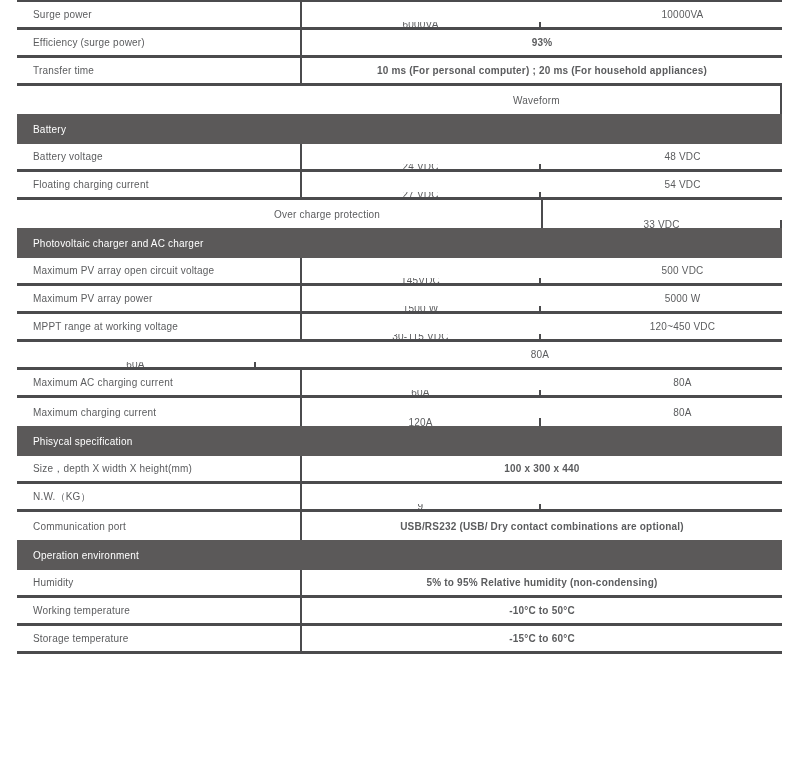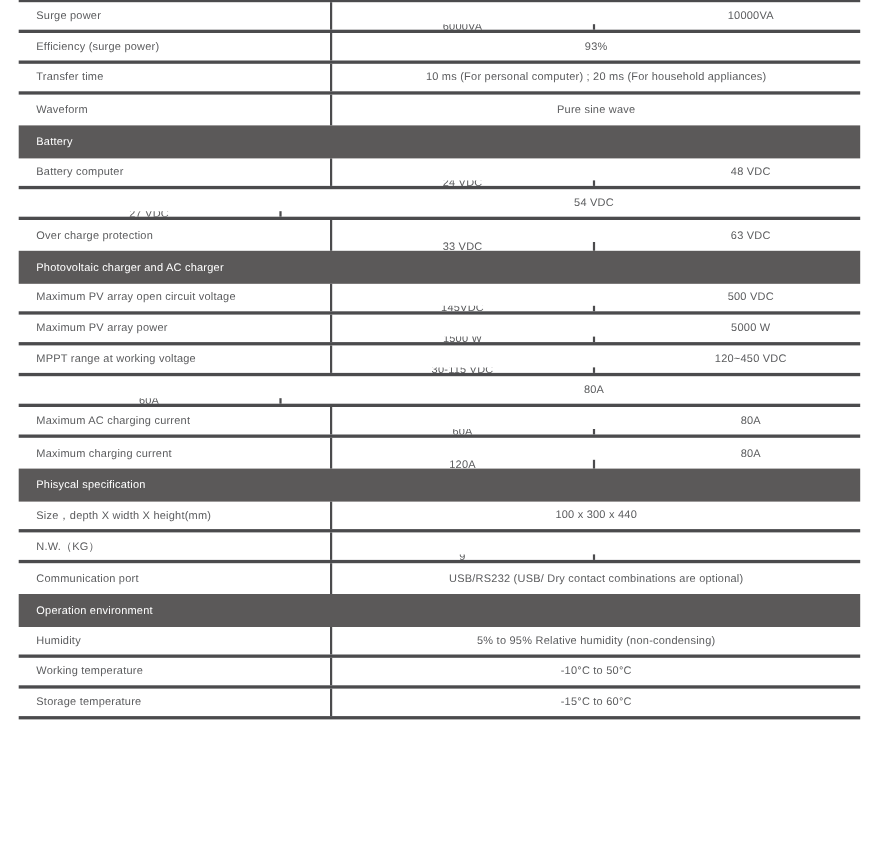--- a/index.html
+++ b/index.html
@@ -50,20 +50,21 @@
     margin-top: 20px;
   }
   .cell.v2 {
     flex: 1;
     justify-content: center;
     margin-left: 42px;
   }
   .cell.spanv {
     flex: 1;
     justify-content: center;
+    font-weight: bold;
   }
   .section-title {
     display: flex;
     align-items: center;
     padding-left: 16px;
     width: 100%;
   }
 </style>
 </head>
 <body>
@@ -81,42 +82,41 @@
     <div class="cell spanv">93%</div>
   </div>
 
   <div class="row">
     <div class="cell label">Transfer time</div>
     <div class="cell spanv">10 ms (For personal computer) ; 20 ms (For household appliances)</div>
   </div>
 
   <div class="row nb">
     <div class="cell label">Waveform</div>
-    <div class="cell spanv">Pure sine wave</div>
   </div>
 
   <div class="row section">
     <div class="section-title">Battery</div>
   </div>
 
   <div class="row">
-    <div class="cell label">Battery computer</div>
+    <div class="cell label">Battery voltage</div>
     <div class="cell v1">24 VDC</div>
     <div class="cell v2">48 VDC</div>
   </div>
 
   <div class="row">
+    <div class="cell label">Floating charging current</div>
     <div class="cell v1">27 VDC</div>
     <div class="cell v2">54 VDC</div>
   </div>
 
   <div class="row nb">
     <div class="cell label">Over charge protection</div>
     <div class="cell v1">33 VDC</div>
-    <div class="cell v2">63 VDC</div>
   </div>
 
   <div class="row section">
     <div class="section-title">Photovoltaic charger and AC charger</div>
   </div>
 
   <div class="row">
     <div class="cell label">Maximum PV array open circuit voltage</div>
     <div class="cell v1">145VDC</div>
     <div class="cell v2">500 VDC</div>

